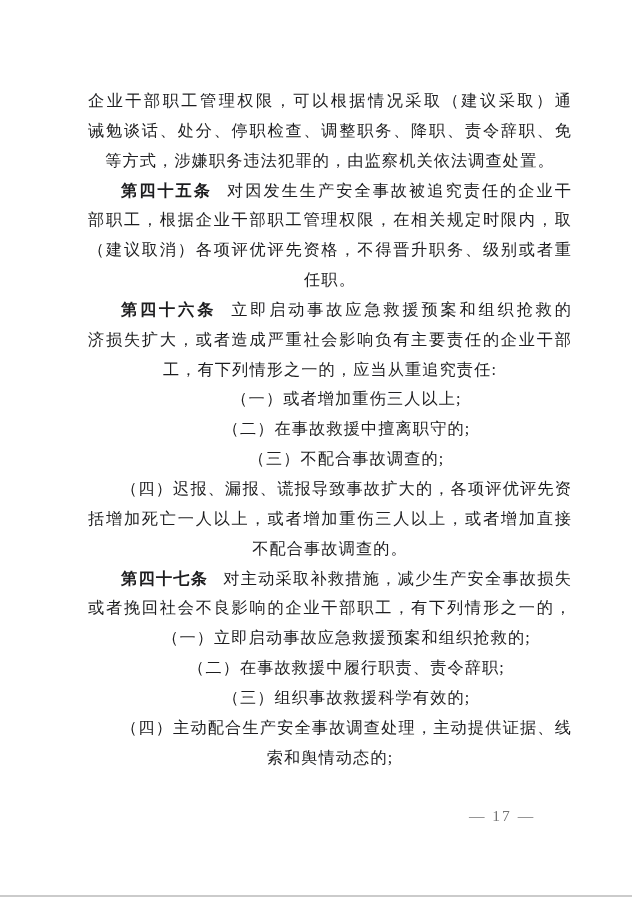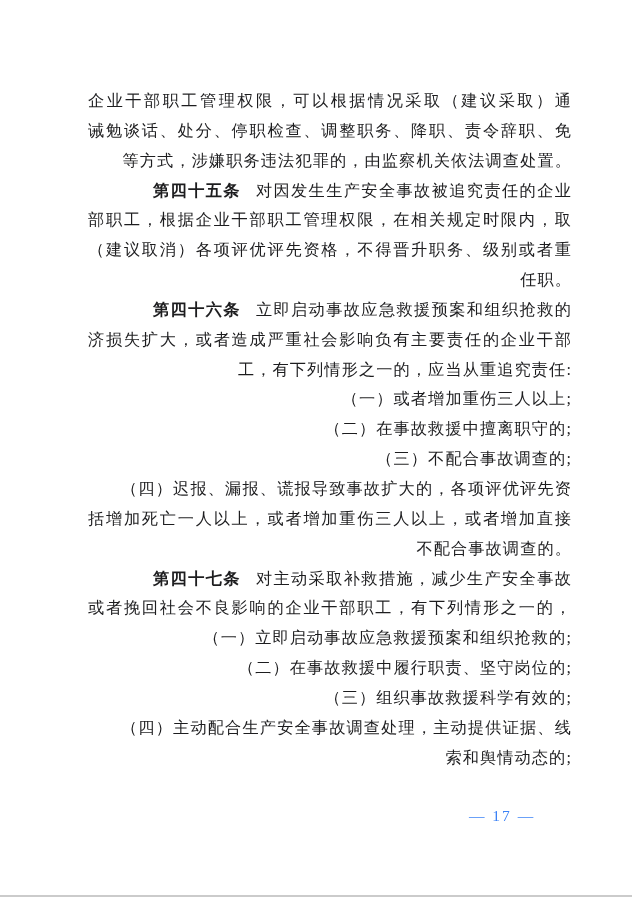--- a/index.html
+++ b/index.html
@@ -25,48 +25,47 @@
     width: 484px;
     box-sizing: border-box;
   }
   .doc-line {
     height: 29.85px;
     line-height: 29.85px;
     font-size: 16.2px;
     letter-spacing: 1.1px;
     color: #1d1d1f;
     white-space: nowrap;
-    text-align: right;
+    text-align: center;
   }
   .doc-line.j {
     white-space: normal;
     text-align: justify;
     text-align-last: justify;
     text-justify: inter-character;
     overflow: hidden;
   }
   .doc-line.ind {
     padding-left: 33px;
   }
   .term {
     font-weight: 700;
     margin-right: 15px;
-    margin-left: 32px;
   }
   .page-number {
     position: absolute;
     left: 460px;
     top: 805px;
     width: 84px;
     height: 22px;
     line-height: 22px;
     text-align: center;
     font-size: 15.5px;
     letter-spacing: 2px;
-    color: #3b82f6;
+    color: #737373;
   }
   .page-bottom-edge {
     position: absolute;
     left: 0;
     bottom: 0;
     width: 632px;
     height: 2px;
     background: #cbcbcb;
   }
 </style>
@@ -93,21 +92,21 @@
     <div class="doc-line ind">（二）在事故救援中擅离职守的;</div>
     <div class="doc-line ind">（三）不配合事故调查的;</div>
     <div class="doc-line j ind">（四）迟报、漏报、谎报导致事故扩大的，各项评优评先资格</div>
     <div class="doc-line j">括增加死亡一人以上，或者增加重伤三人以上，或者增加直接经</div>
     <div class="doc-line">不配合事故调查的。</div>
 
     <div class="doc-line j ind"><span class="term">第四十七条</span><span>对主动采取补救措施，减少生产安全事故损失</span></div>
     <div class="doc-line j">或者挽回社会不良影响的企业干部职工，有下列情形之一的，可</div>
 
     <div class="doc-line ind">（一）立即启动事故应急救援预案和组织抢救的;</div>
-    <div class="doc-line ind">（二）在事故救援中履行职责、坚守岗位的;</div>
+    <div class="doc-line ind">（二）在事故救援中履行职责、责令辞职;</div>
     <div class="doc-line ind">（三）组织事故救援科学有效的;</div>
     <div class="doc-line j ind">（四）主动配合生产安全事故调查处理，主动提供证据、线</div>
     <div class="doc-line">索和舆情动态的;</div>
   </div>
 
   <div class="page-number">— 17 —</div>
 
   <div class="page-bottom-edge"></div>
 
 </div>

